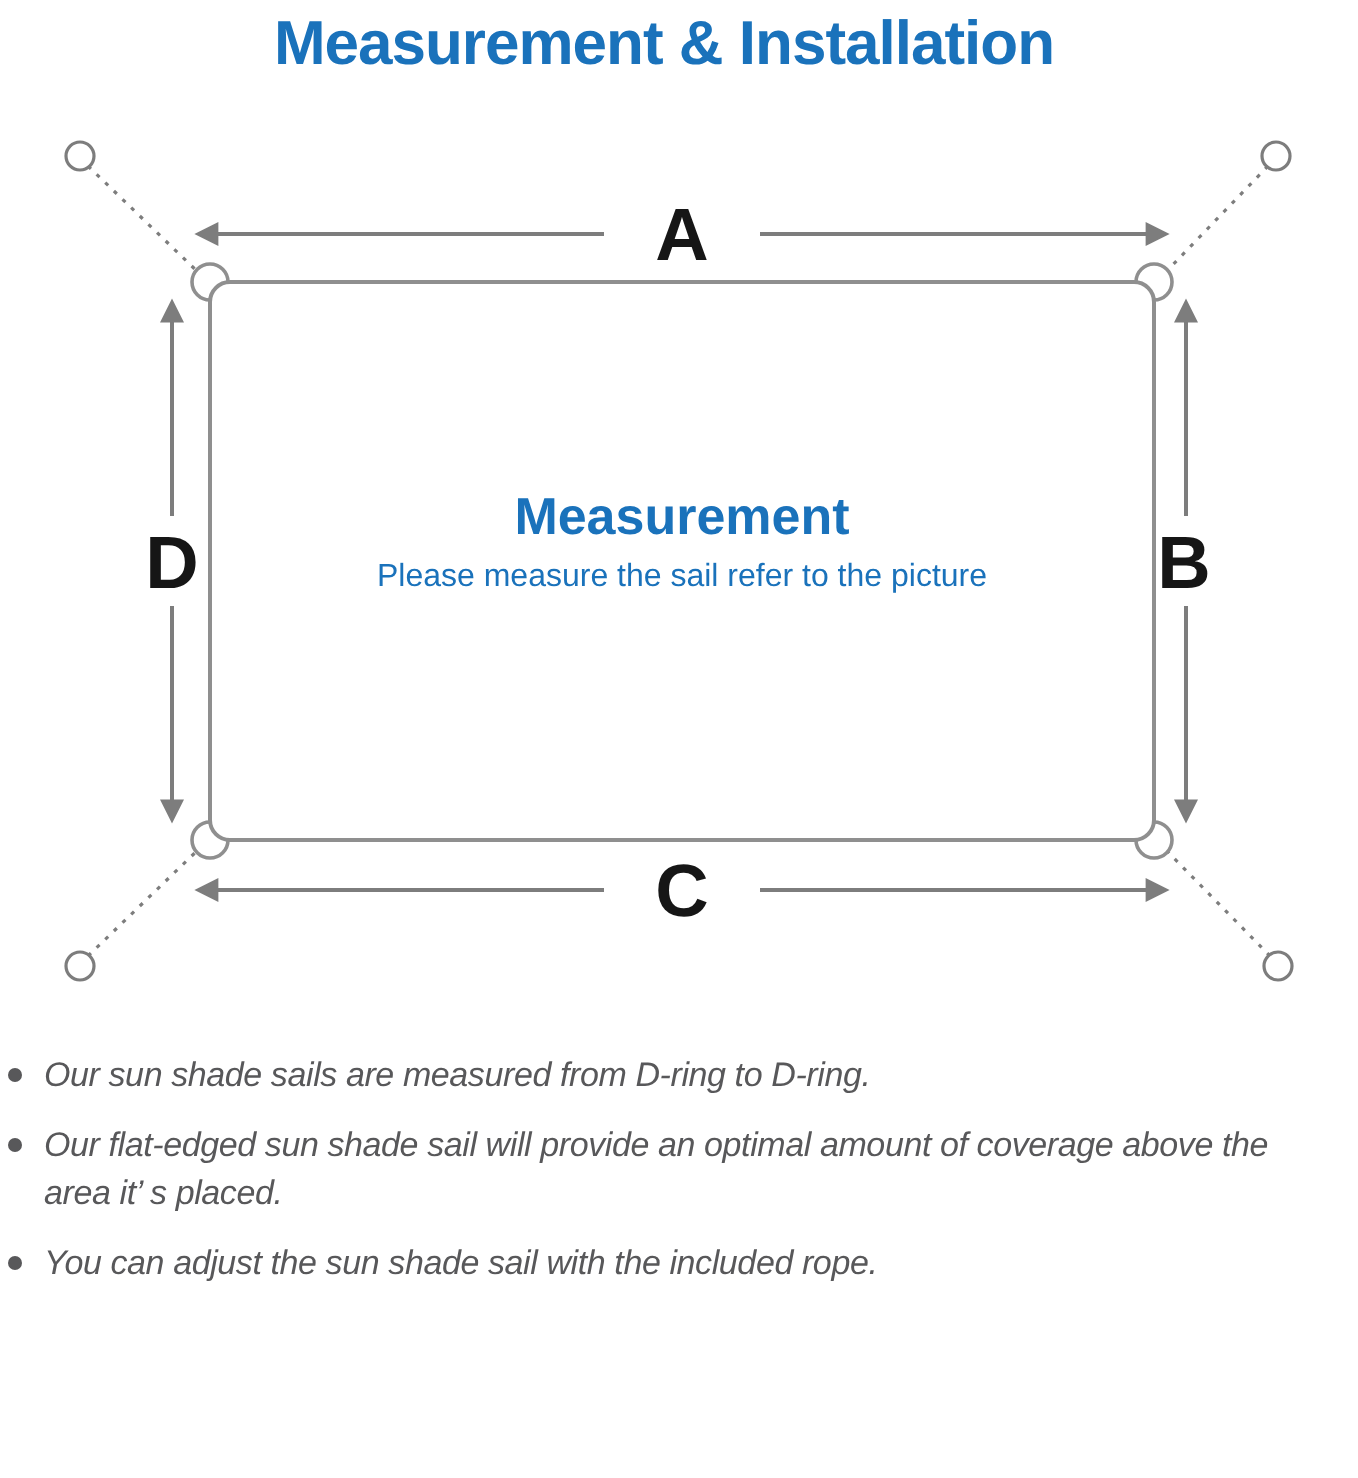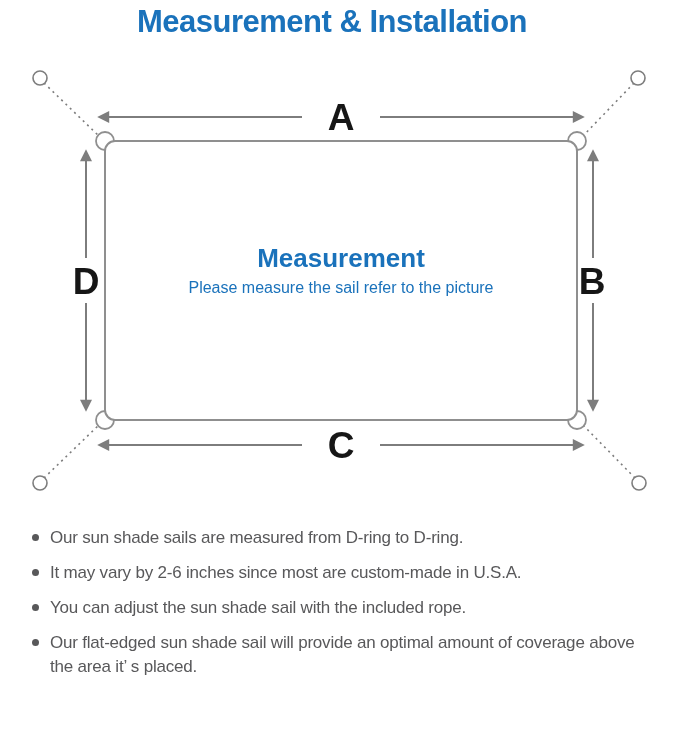--- a/index.html
+++ b/index.html
@@ -47,21 +47,22 @@
     text-anchor: middle;
   }
   .center-sub {
     font-family: "Liberation Sans", sans-serif;
     font-size: 16px; font-weight: 400;
     fill: var(--accent-blue);
     text-anchor: middle;
   }
 
   .notes {
-    padding: 6px 10px 0 32px;
+    padding: 6px 10px 0 4px;
+    font-style: italic;
   }
   .note-item {
     display: flex;
     align-items: flex-start;
     margin-bottom: 11px;
     color: var(--text-gray);
     font-size: 17px;
     line-height: 24px;
     letter-spacing: -0.2px;
   }
@@ -139,25 +140,21 @@
     <text class="center-sub" x="341" y="233">Please measure the sail refer to the picture</text>
   </svg>
 
   <div class="notes">
     <div class="note-item">
       <span class="note-dot"></span>
       <span class="note-text">Our sun shade sails are measured from D-ring to D-ring.</span>
     </div>
     <div class="note-item">
       <span class="note-dot"></span>
-      <span class="note-text">It may vary by 2-6 inches since most are custom-made in U.S.A.</span>
+      <span class="note-text">Our flat-edged sun shade sail will provide an optimal amount of coverage above the area it’ s placed.</span>
     </div>
     <div class="note-item">
       <span class="note-dot"></span>
       <span class="note-text">You can adjust the sun shade sail with the included rope.</span>
-    </div>
-    <div class="note-item">
-      <span class="note-dot"></span>
-      <span class="note-text">Our flat-edged sun shade sail will provide an optimal amount of coverage above the area it’ s placed.</span>
     </div>
   </div>
 
 </div>
 
 </body></html>

